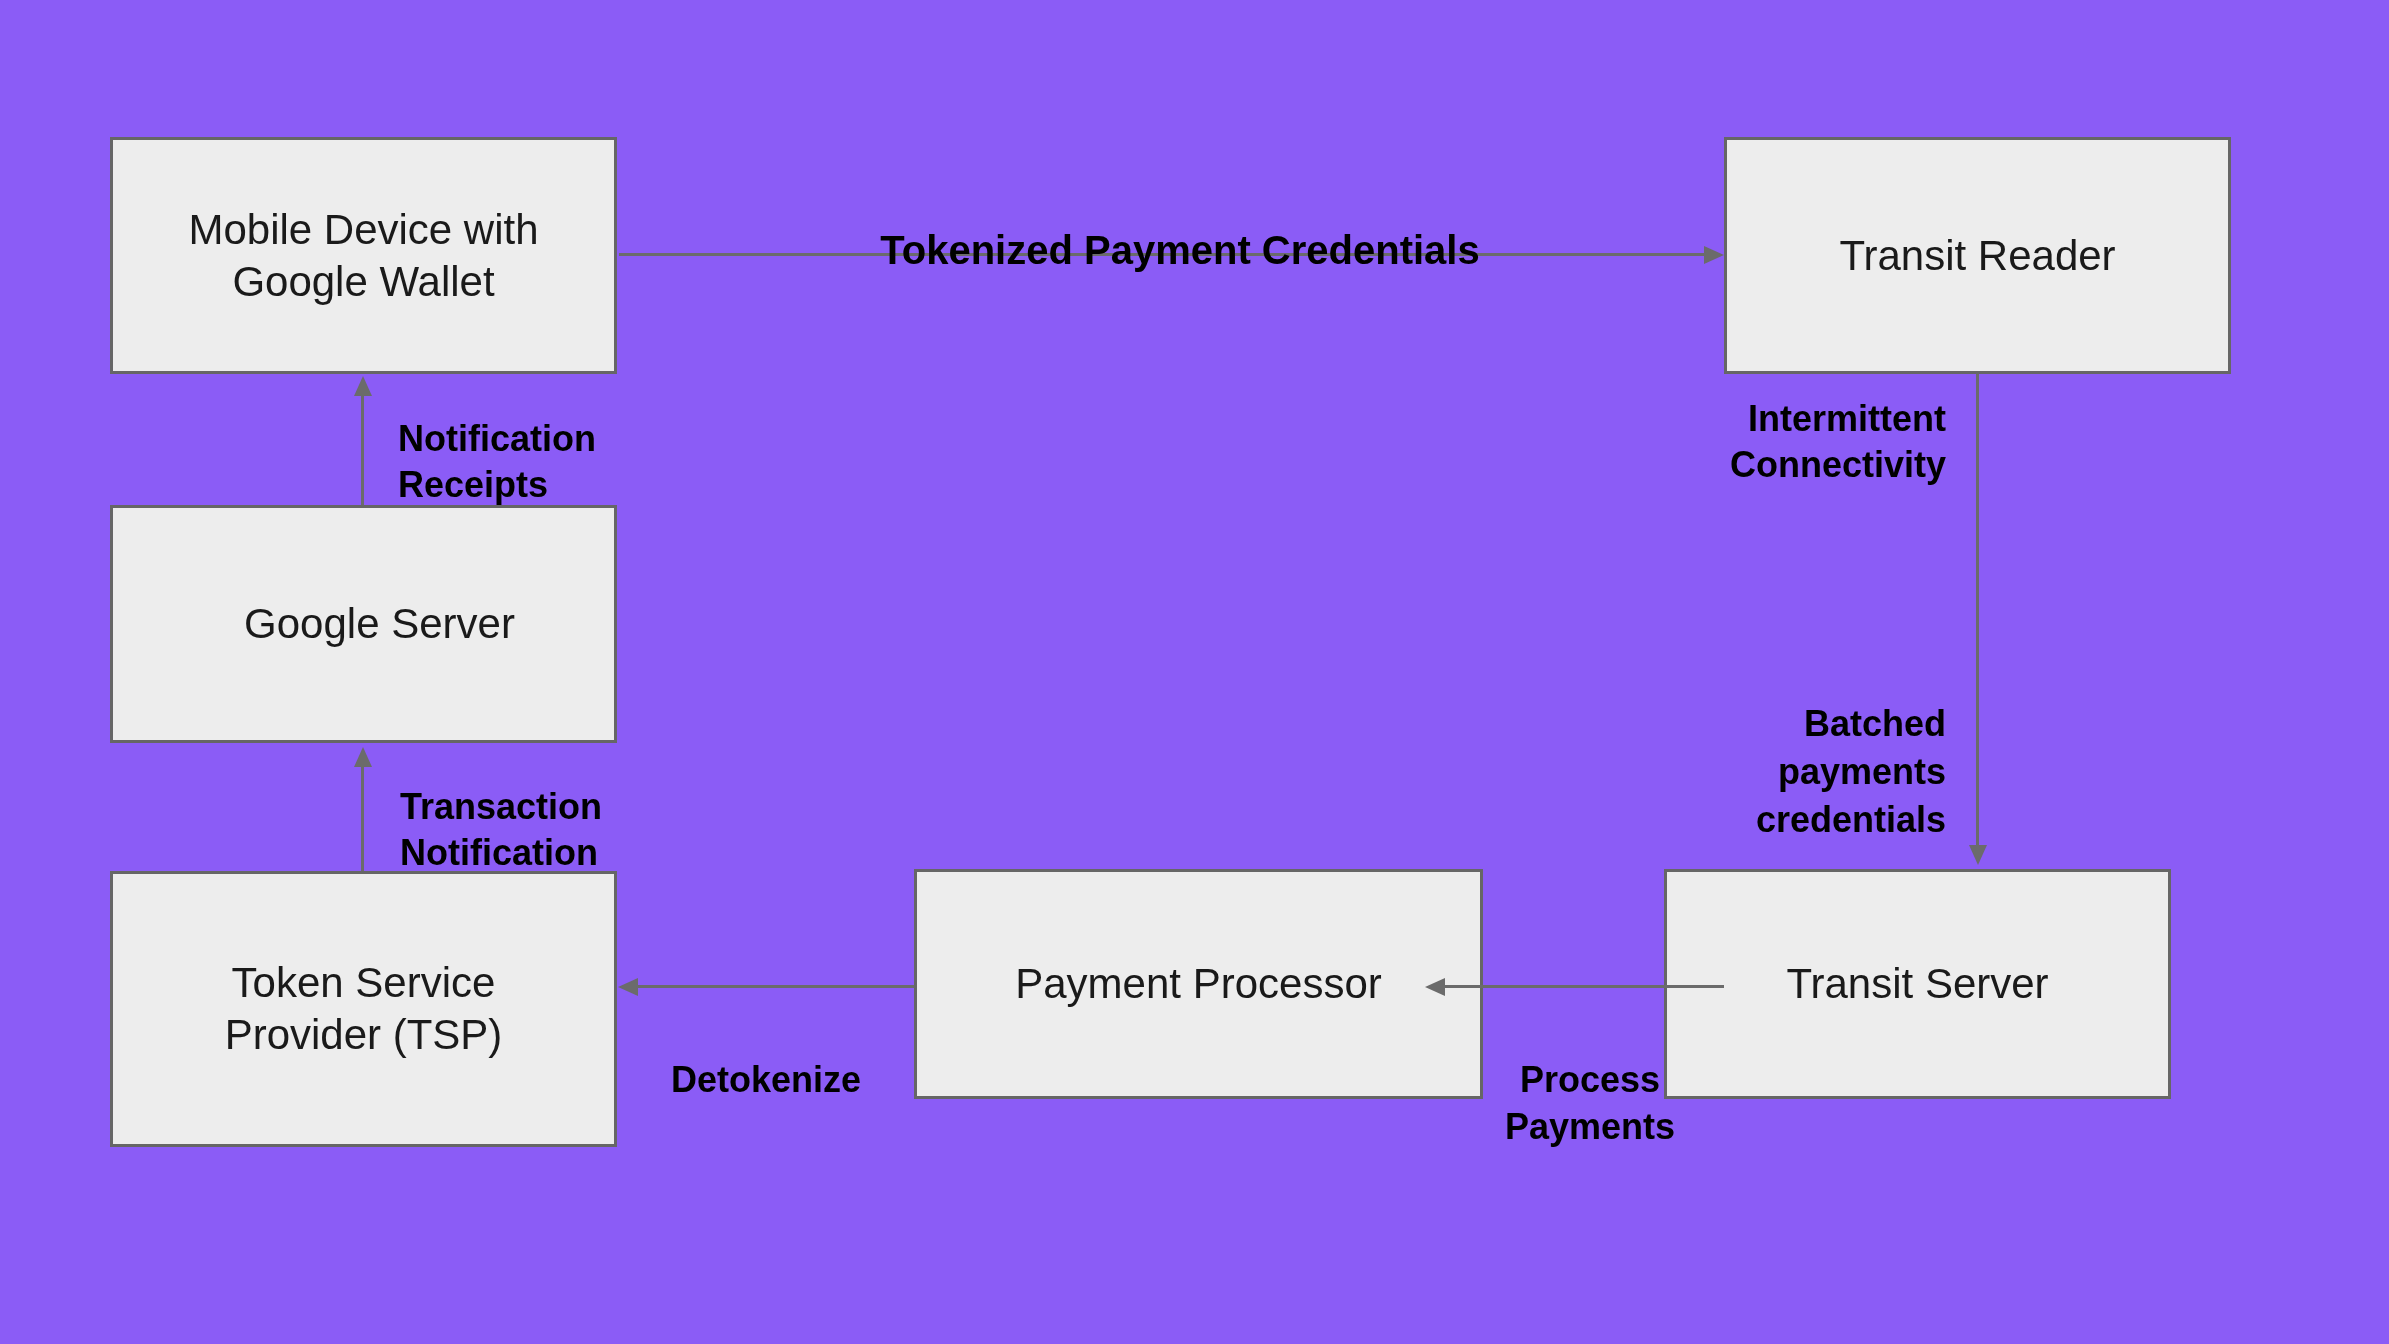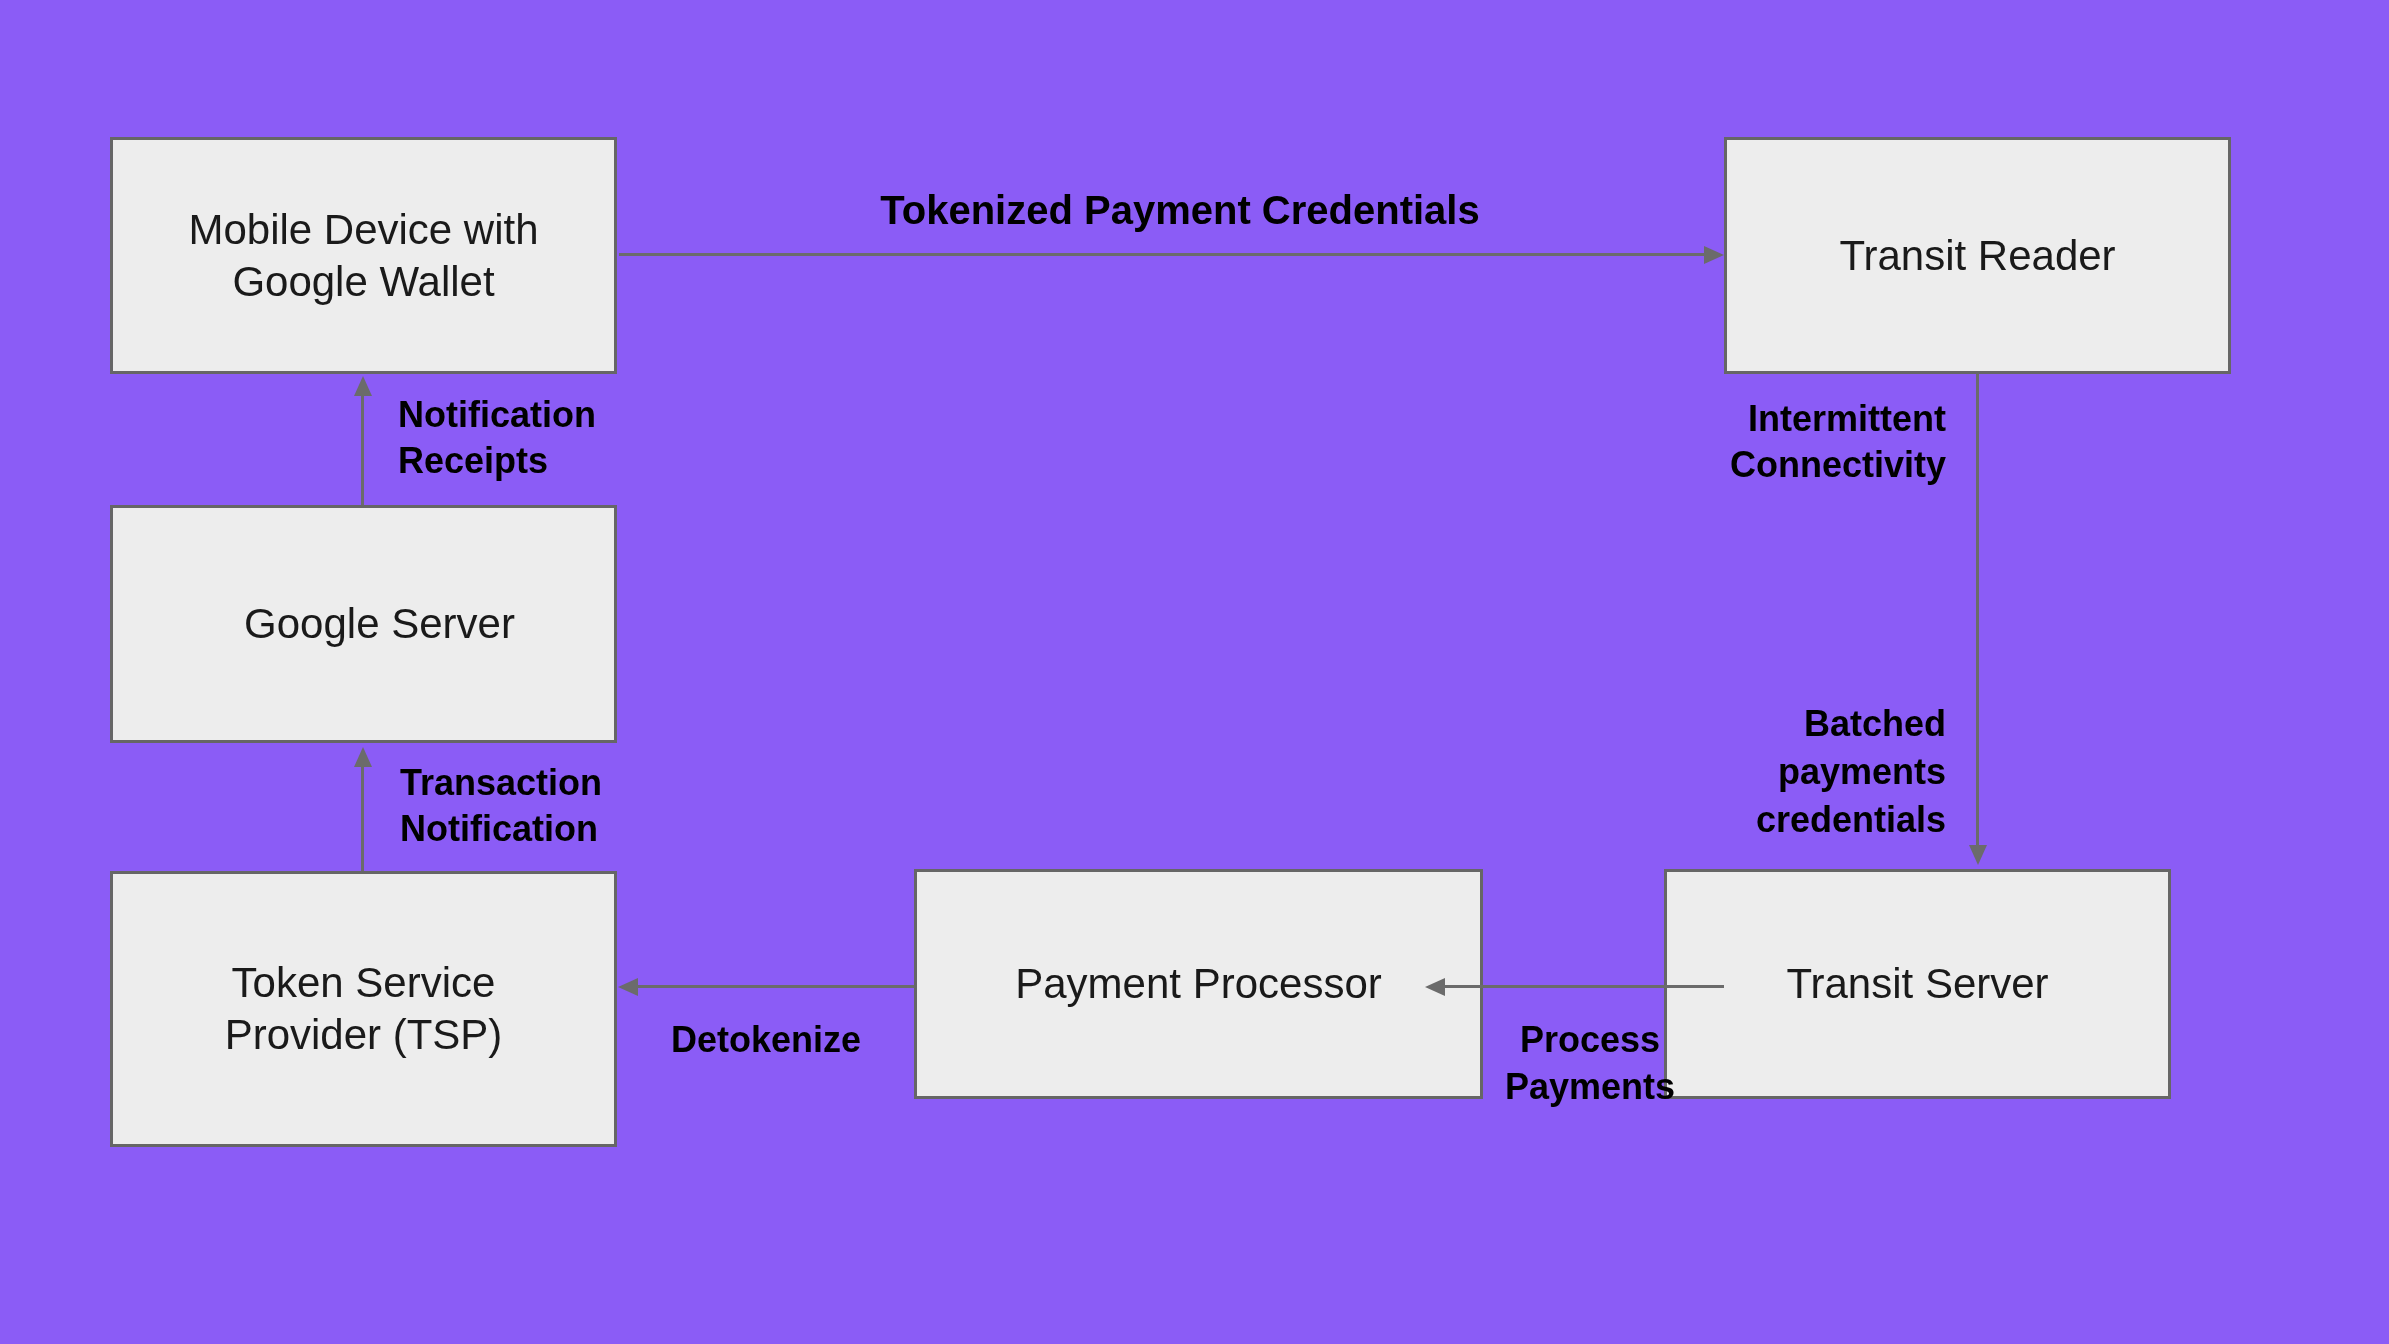--- a/index.html
+++ b/index.html
@@ -65,23 +65,23 @@
   .arrowhead.up {
     border-left: 9px solid transparent;
     border-right: 9px solid transparent;
     border-bottom: 20px solid #6b6b6b;
   }
   .arrowhead.down {
     border-left: 9px solid transparent;
     border-right: 9px solid transparent;
     border-top: 20px solid #6b6b6b;
   }
-  .t-center { text-align: center; }
+  .t-center { text-align: center; margin-top: 40px; }
   .t-right  { text-align: right; }
-  .t-left   { text-align: left; }
+  .t-left   { text-align: left; margin-top: 24px; }
 </style>
 </head>
 <body>
 
 <div class="canvas">
 
   <div class="node" style="left:110px; top:137px; width:507px; height:237px;">
     <div class="node-label">Mobile Device with
 Google Wallet</div>
   </div>

